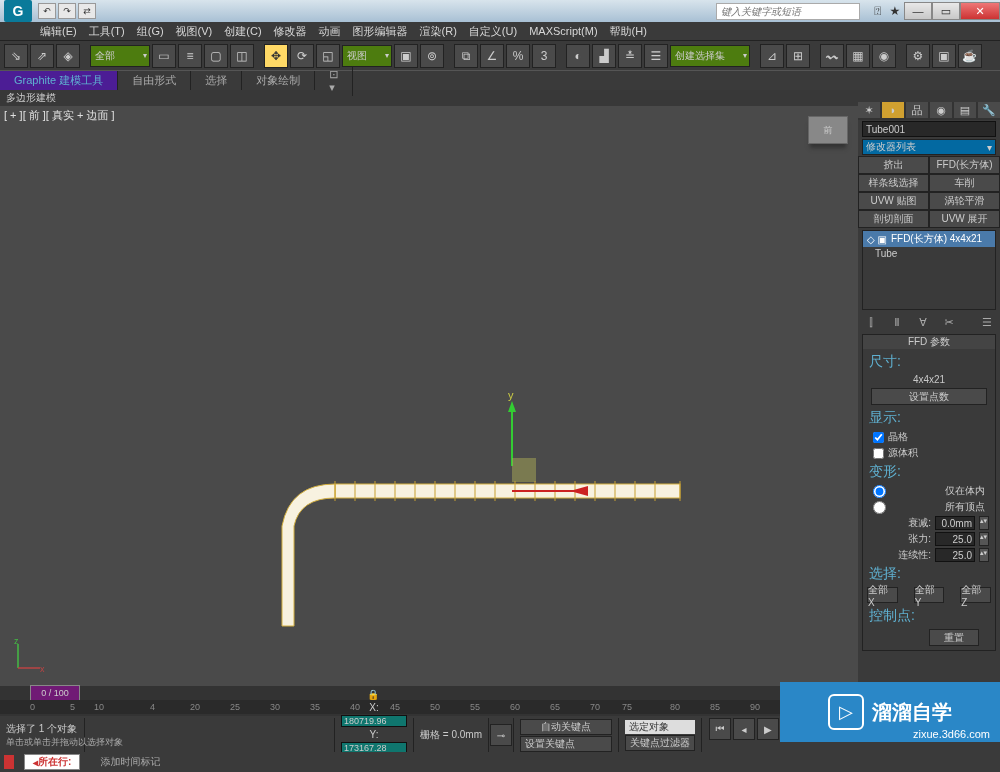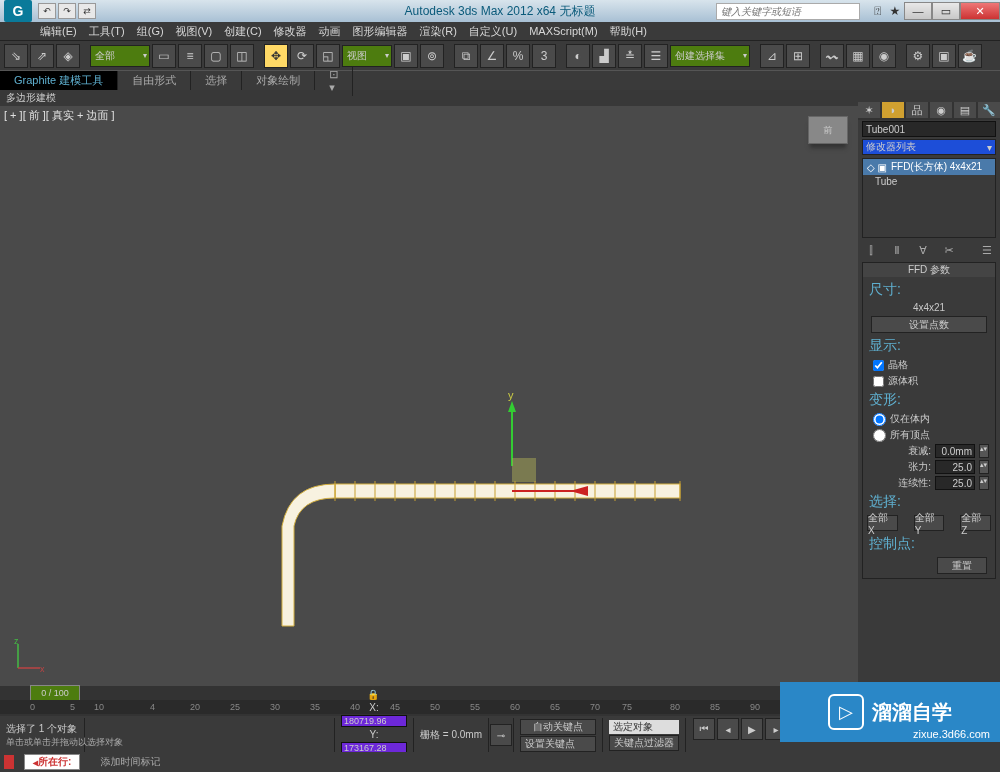--- a/index.html
+++ b/index.html
@@ -26,70 +26,70 @@
 
 .toolbar { height: 30px; background: #3a3a3a; border-top: 1px solid #222; display: flex; align-items: center; padding: 0 4px; gap: 2px; }
 .tb-btn { width: 24px; height: 24px; background: #4a4a4a; border: 1px solid #222; display: inline-flex; align-items: center; justify-content: center; font-size: 12px; color: #ccc; }
 .tb-btn.active { background: #ffd966; color: #333; }
 .tb-sep { width: 6px; }
 .tb-drop { height: 22px; background: #4d7c0f; border: 1px solid #222; color: #ccc; font-size: 10px; padding: 0 14px 0 4px; display: inline-flex; align-items: center; position: relative; }
 .tb-drop::after { content: "▾"; position: absolute; right: 2px; font-size: 8px; }
 
 
 .ribbon { height: 20px; background: #3a3a3a; display: flex; align-items: center; border-top: 1px solid #555; }
-.ribbon-tab { padding: 2px 14px; background: #000000; color: #5fb0d0; font-size: 11px; border-right: 1px solid #222; }
+.ribbon-tab { padding: 2px 14px; background: #4c1d95; color: #5fb0d0; font-size: 11px; border-right: 1px solid #222; }
 .ribbon-tab.plain { background: transparent; color: #aaa; }
 .ribbon-sub { height: 16px; background: #383838; padding-left: 6px; color: #ccc; font-size: 10px; display: flex; align-items: center; }
 
 
 .viewport-container { position: absolute; top: 106px; left: 0; width: 858px; height: 580px; background: #4a4a4a; }
 .viewport { width: 100%; height: 100%; position: relative; overflow: hidden; }
 .vp-label { position: absolute; top: 2px; left: 4px; color: #e0e0e0; font-size: 11px; }
 .viewcube { position: absolute; top: 10px; right: 10px; width: 40px; height: 28px; background: #888; border: 1px solid #666; display: flex; align-items: center; justify-content: center; font-size: 9px; color: #ccc; box-shadow: 0 6px 4px -2px #333; }
 .axis { position: absolute; bottom: 10px; left: 10px; width: 40px; height: 40px; }
 
 
 .rightpanel { position: absolute; top: 102px; right: 0; width: 142px; height: 584px; background: #3a3a3a; overflow: hidden; font-size: 10px; }
 .rp-tabs { height: 18px; display: flex; gap: 2px; background: #333; }
 .rp-tabs span { flex: 1; height: 16px; background: #4a4a4a; display: flex; align-items: center; justify-content: center; color: #ccc; font-size: 11px; }
 .rp-tabs span.active { background: #d0a030; }
 .rp-row { display: flex; align-items: center; padding: 1px 4px; color: #c8c8c8; }
 .rp-input { width: 100%; height: 16px; background: #282828; border: 1px solid #111; color: #ccc; padding: 0 3px; font-size: 10px; }
-.rp-drop { width: 100%; height: 16px; background: #1d4ed8; border: 1px solid #222; color: #ccc; padding: 0 3px; font-size: 10px; display: flex; justify-content: space-between; align-items: center; }
+.rp-drop { width: 100%; height: 16px; background: #0369a1; border: 1px solid #222; color: #ccc; padding: 0 3px; font-size: 10px; display: flex; justify-content: space-between; align-items: center; }
 .rp-btngrid { display: flex; flex-wrap: wrap; }
 .rp-btngrid span { width: 50%; height: 18px; background: #4a4a4a; border: 1px solid #222; display: flex; align-items: center; justify-content: center; color: #ccc; font-size: 10px; }
 .rp-stack { border: 1px solid #222; background: #3a3a3a; margin: 2px 4px; height: 80px; overflow: hidden; }
 .rp-stack .hl { background: #4a7aaa; color: #fff; padding: 1px 4px; display: flex; align-items: center; font-size: 10px; }
 .rp-stack .it { padding: 1px 12px; color: #ccc; font-size: 10px; }
 .rp-stack-icons { display: flex; gap: 12px; padding: 3px 6px; justify-content: flex-start; }
 .rp-stack-icons span { width: 14px; height: 14px; display: inline-flex; align-items: center; justify-content: center; color: #aaa; font-size: 11px; }
 .rp-section { border: 1px solid #222; margin: 2px 4px; padding: 2px 0; }
 .rp-section-title { text-align: center; color: #ccc; background: #444; margin: -2px 0 2px 0; font-size: 10px; }
 .rp-btn { height: 17px; background: #4a4a4a; border: 1px solid #222; display: flex; align-items: center; justify-content: center; color: #ccc; font-size: 10px; margin: 2px 8px; }
 .rp-label { color: #5fb0d0; padding: 2px 6px; font-size: 14px; }
 .rp-check { display: flex; align-items: center; padding: 1px 10px; gap: 4px; color: #ccc; }
 .rp-check input { width: 11px; height: 11px; }
-.rp-radio { display: flex; align-items: center; padding: 1px 10px; gap: 4px; color: #ccc; }
+.rp-radio { display: flex; align-items: center; padding: 1px 10px; gap: 4px; color: #ccc; justify-content: space-between; }
 .rp-spin { display: flex; align-items: center; justify-content: flex-end; padding: 1px 6px; gap: 4px; }
 .rp-spin input { width: 40px; height: 14px; background: #282828; border: 1px solid #111; color: #ccc; font-size: 10px; text-align: right; padding-right: 2px; }
 .rp-spin .sp { width: 10px; height: 14px; background: #555; border: 1px solid #222; font-size: 7px; display: flex; flex-direction: column; }
 .rp-3btn { display: flex; padding: 2px 4px; gap: 16px; }
 .rp-3btn span { flex: 1; height: 16px; background: #4a4a4a; border: 1px solid #222; display: flex; align-items: center; justify-content: center; font-size: 10px; }
 
 
 .timeline { position: absolute; top: 686px; left: 0; width: 858px; height: 30px; background: #333; }
 .timeline-slider { height: 14px; display: flex; align-items: center; padding-left: 30px; }
-.timeline-slider .handle { width: 50px; height: 16px; background: #4d7c0f; border: 1px solid #888; color: #ccc; font-size: 9px; display: flex; align-items: center; justify-content: center; }
+.timeline-slider .handle { width: 50px; height: 16px; background: #701a75; border: 1px solid #888; color: #ccc; font-size: 9px; display: flex; align-items: center; justify-content: center; }
 .timeline-ruler { height: 14px; background: #2a2a2a; position: relative; padding-left: 30px; color: #888; font-size: 9px; display: flex; align-items: center; }
 .timeline-ruler span { position: absolute; }
 
 
 .statusbar { position: absolute; bottom: 20px; left: 0; width: 1000px; height: 34px; background: #3a3a3a; display: flex; align-items: center; font-size: 10px; color: #ccc; }
 .statusbar .sec { padding: 0 6px; white-space: nowrap; border-right: 1px solid #222; height: 100%; display: flex; flex-direction: column; justify-content: center; }
-.sb-input { width: 66px; height: 14px; background: #6d28d9; border: 1px solid #111; color: #ccc; font-size: 9px; padding: 0 2px; }
+.sb-input { width: 66px; height: 14px; background: #0f766e; border: 1px solid #111; color: #ccc; font-size: 9px; padding: 0 2px; }
 .statusbar .coords { display: flex; gap: 2px; align-items: center; }
 .statusbar .plbtn { width: 22px; height: 22px; background: #4a4a4a; border: 1px solid #222; display: inline-flex; align-items: center; justify-content: center; margin: 0 1px; }
 
 .bottom-strip { position: absolute; bottom: 0; left: 0; width: 1000px; height: 20px; background: #3a3a3a; display: flex; align-items: center; font-size: 10px; color: #ccc; }
 .bottom-strip .btn { height: 16px; padding: 0 8px; background: #fff; color: #c33; margin-left: 10px; border: 1px solid #888; display: flex; align-items: center; font-weight: bold; }
 
 
 .watermark { position: absolute; right: 0; bottom: 30px; width: 220px; height: 60px; background: #2a87c7; display: flex; align-items: center; justify-content: center; gap: 8px; color: #fff; }
 .watermark .logo { width: 36px; height: 36px; border: 2px solid #fff; border-radius: 6px; display: flex; align-items: center; justify-content: center; font-size: 18px; }
 .watermark .txt { font-size: 20px; font-weight: bold; }
@@ -98,21 +98,20 @@
 </head>
 <body>
 
 <div class="titlebar">
   <div class="max-icon">G</div>
   <div class="nav">
     <span>↶</span>
     <span>↷</span>
     <span>⇄</span>
   </div>
-  <div class="title">Autodesk 3ds Max  2012 x64    无标题</div>
   <div class="search">
     <input placeholder="键入关键字或短语" style="">
   </div>
   <div class="tools">
     <span>⍰</span>
     <span>★</span>
     <span>?</span>
   </div>
   <div class="winbtns">
     <span class="min">—</span>
@@ -247,20 +246,30 @@
   </div>
   <div class="rp-row">
       <input class="rp-input" value="Tube001" style="">
     </div>
   <div class="rp-row">
       <div class="rp-drop">
         <span>修改器列表</span>
         <span>▾</span>
       </div>
     </div>
+  <div class="rp-btngrid">
+    <span>挤出</span>
+    <span>FFD(长方体)</span>
+    <span>样条线选择</span>
+    <span>车削</span>
+    <span>UVW 贴图</span>
+    <span>涡轮平滑</span>
+    <span>剖切剖面</span>
+    <span>UVW 展开</span>
+  </div>
   <div class="rp-stack">
     <div class="hl">◇ ▣ <span style="margin-left:4px">FFD(长方体) 4x4x21</span></div>
     <div class="it">Tube</div>
   </div>
   <div class="rp-stack-icons">
     <span>⫿</span>
     <span>Ⅱ</span>
     <span>∀</span>
     <span>✂</span>
     <span style="margin-left:auto">☰</span>
@@ -304,21 +313,21 @@
       <input value="25.0" style="">
         <span class="sp">▴▾</span>
     </div>
     <div class="rp-label">选择:</div>
     <div class="rp-3btn">
       <span>全部 X</span>
       <span>全部 Y</span>
       <span>全部 Z</span>
     </div>
     <div class="rp-label">控制点:</div>
-    <div class="rp-btn" style="width:50px;margin-left:auto;margin-right:8px">重置</div>
+    <div class="rp-btn" style="width:50px;margin-left:auto;margin-right:16px">重置</div>
   </div>
 </div>
 
 <div class="timeline">
   <div class="timeline-slider">
     <div class="handle">0 / 100</div>
   </div>
   <div class="timeline-ruler">
     <span style="left:30px">0</span>
       <span style="left:70px">5</span>
@@ -352,21 +361,21 @@
     <span>🔒</span>
     X:<input class="sb-input" value="180719.96" style="">
     Y:<input class="sb-input" value="173167.28" style="">
     Z:<input class="sb-input" value="2773.214m" style="">
   </div>
   <div class="sec">栅格 = 0.0mm</div>
   <div class="sec" style="padding:0">
     <span class="plbtn">⊸</span>
   </div>
   <div class="sec" style="flex-direction:column;gap:1px">
-    <span style="background:#4a4a4a;border:1px solid #222;padding:0 12px">自动关键点</span>
+    <span style="background:#4a4a4a;border:1px solid #222;padding:0 20px">自动关键点</span>
     <span style="background:#4a4a4a;border:1px solid #222;padding:0 4px">设置关键点</span>
   </div>
   <div class="sec" style="flex-direction:column;gap:1px">
     <span style="background:#ddd;color:#333;padding:0 4px">选定对象</span>
     <span style="background:#4a4a4a;border:1px solid #222;padding:0 4px">关键点过滤器</span>
   </div>
   <div class="sec" style="display:flex;flex-direction:row;border:none">
     <span class="plbtn">⏮</span>
     <span class="plbtn">◂</span>
     <span class="plbtn">▶</span>

